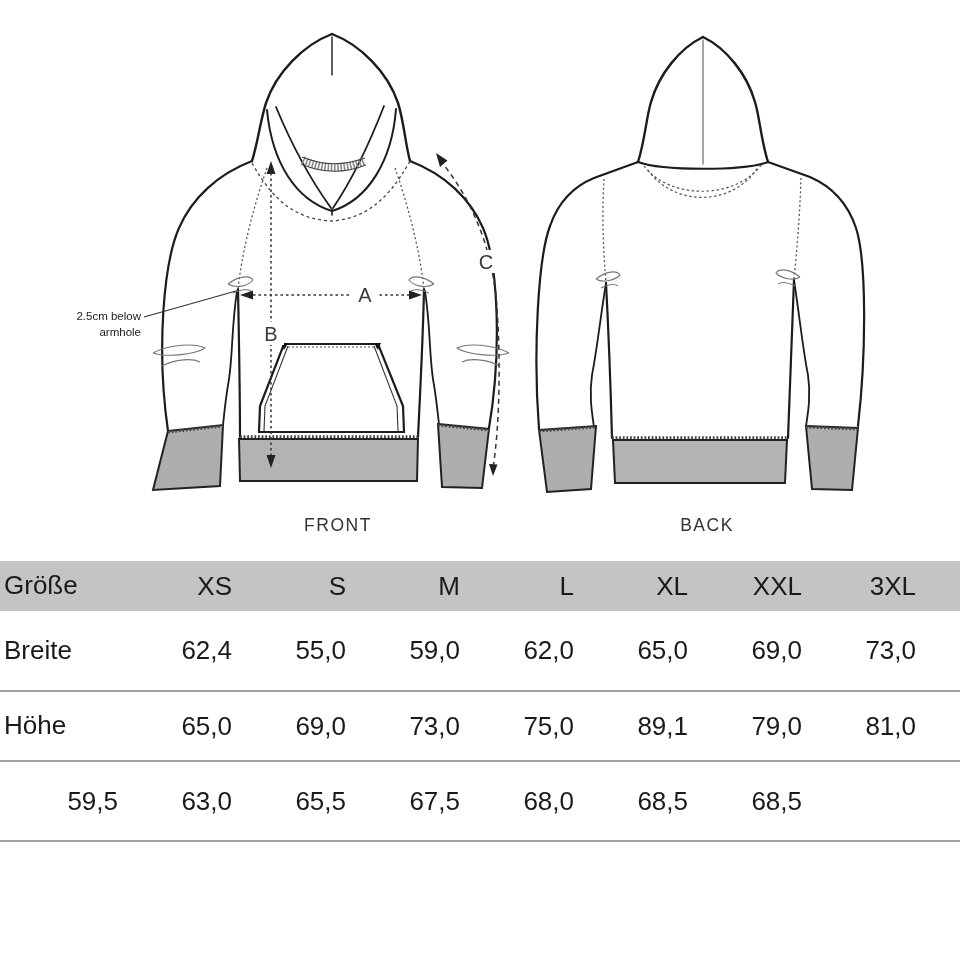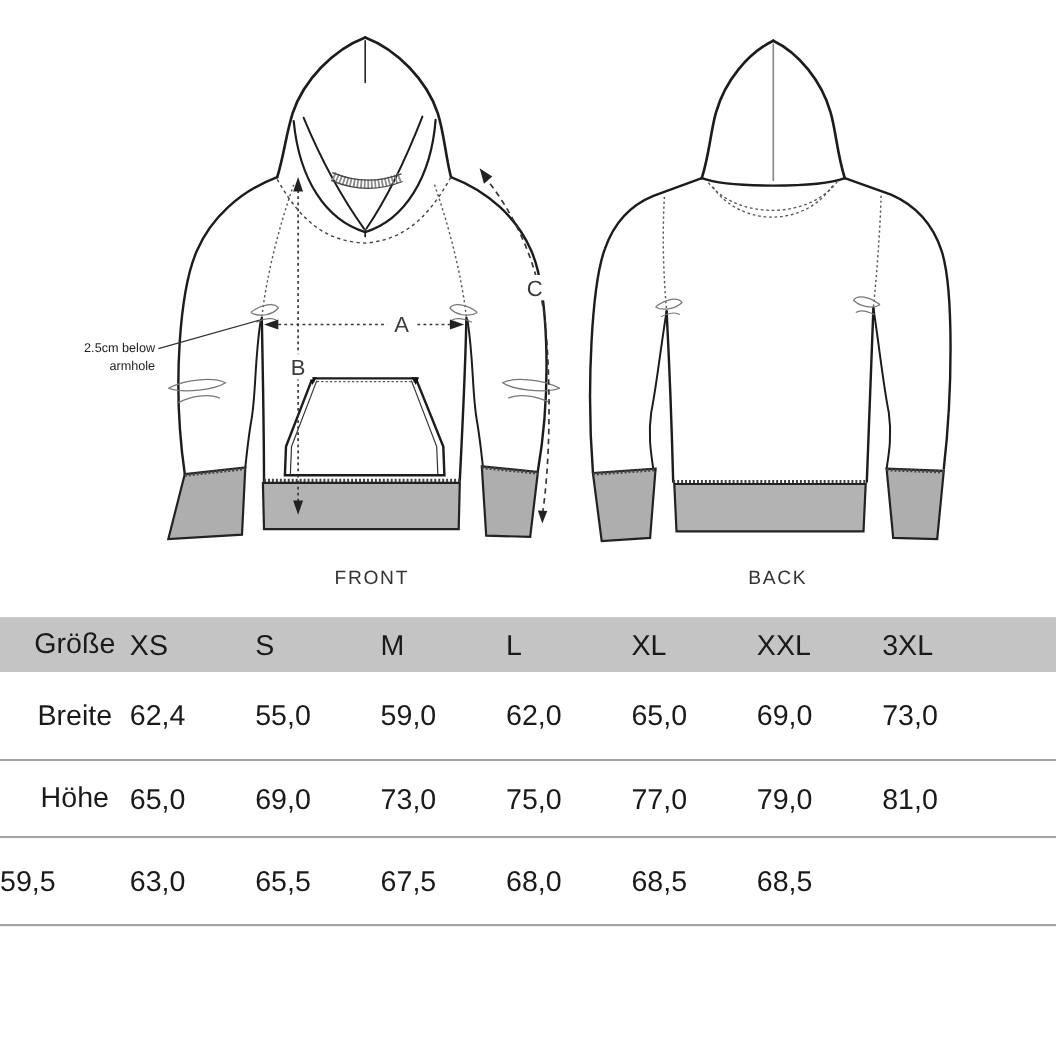--- a/index.html
+++ b/index.html
@@ -11,22 +11,22 @@
   .measure-letter{font-size:20px;fill:#3a3a3a;}
   .note-text{font-size:11.5px;fill:#222;}
 
   .size-table{position:absolute;left:0;top:561px;width:960px;font-size:26px;}
   .t-row{display:grid;grid-template-columns:118px repeat(7,114px) 1fr;align-items:center;}
   .t-header{height:50px;background:#c4c4c4;}
   .t-body-row{background:#ffffff;border-bottom:2px solid #a3a3a3;}
   .r1{height:79px;}
   .r2{height:68px;}
   .r3{height:78px;}
-  .cell-label{padding-left:18px;text-align:center;white-space:pre-line;line-height:1.15;}
-  .cell-val{text-align:left;}
+  .cell-label{padding-left:4px;text-align:left;white-space:pre-line;line-height:1.15;}
+  .cell-val{text-align:right;}
 </style>
 </head>
 <body>
 
 <div class="page">
 
   <svg class="drawing" viewBox="0 0 960 560" width="960" height="560">
 
     <g>
 
@@ -200,21 +200,21 @@
       <div class="cell-val">73,0</div>
       <div></div>
     </div>
 
     <div class="t-row t-body-row r2">
       <div class="cell-label">Höhe</div>
       <div class="cell-val">65,0</div>
       <div class="cell-val">69,0</div>
       <div class="cell-val">73,0</div>
       <div class="cell-val">75,0</div>
-      <div class="cell-val">77,0</div>
+      <div class="cell-val">89,1</div>
       <div class="cell-val">79,0</div>
       <div class="cell-val">81,0</div>
       <div></div>
     </div>
 
     <div class="t-row t-body-row r3">
       <div class="cell-val">59,5</div>
       <div class="cell-val">63,0</div>
       <div class="cell-val">65,5</div>
       <div class="cell-val">67,5</div>

